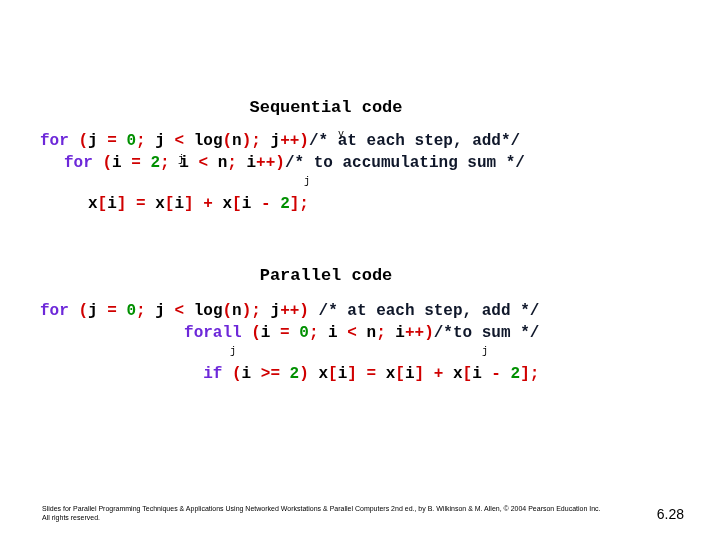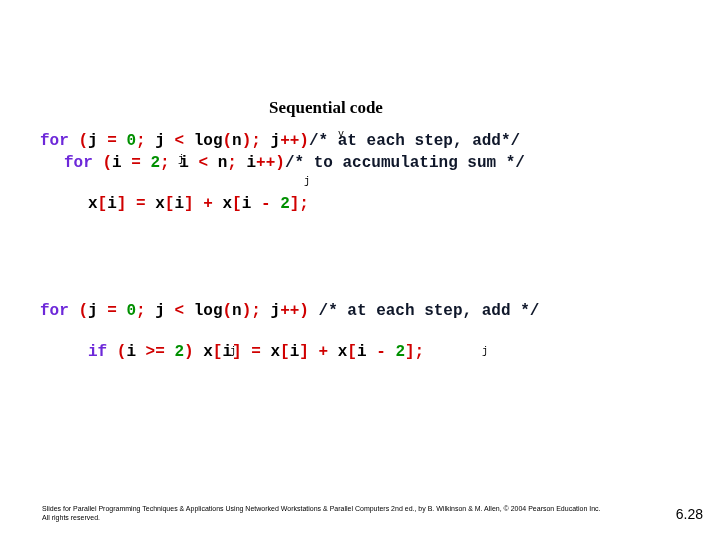--- a/index.html
+++ b/index.html
@@ -15,37 +15,37 @@
   .page {
     position: relative;
     width: 720px;
     height: 540px;
   }
   .heading {
     position: absolute;
     left: 0;
     width: 652px;
     text-align: center;
-    font-family: Liberation Serif, serif;
+    font-family: Liberation Mono, monospace;
     font-weight: bold;
     color: #000;
   }
   #h1 { top: 98px; font-size: 17px; }
   #h2 { top: 266px; font-size: 17px; }
 
   .codeblock {
     position: absolute;
     font-family: "Courier New", Courier, monospace;
     font-weight: bold;
     white-space: nowrap;
     font-size: 16px;
     line-height: 22px;
   }
   #seq { left: 40px; top: 130px; }
-  #par { left: 40px; top: 300px; }
+  #par { left: 40px; top: 300px; text-align: right; }
 
   .kw  { color: #6d28d9; } 
   .op  { color: #d00000; } 
   .num { color: #009000; } 
   .fn  { color: #000; }    
   .cm  { color: #0f172a; font-style: normal; } 
 
   .line { display: block; }
   .ind1 { padding-left: 2.5ch; }
   .ind2 { padding-left: 5ch; margin-top: 19px;  }
@@ -72,21 +72,21 @@
     left: 42px;
     bottom: 18px;
     font-family: Arial, Helvetica, sans-serif;
     font-size: 7px;
     color: #000;
     width: 560px;
     line-height: 9px;
   }
   .pagenum {
     position: absolute;
-    right: 17px;
+    right: 36px;
     bottom: 18px;
     font-family: Arial, Helvetica, sans-serif;
     font-size: 14px;
     color: #000;
     text-align: right;
   }
 </style>
 </head>
 <body>
 
@@ -103,24 +103,28 @@
     </span>
     <span class="line ind2">
       <span class="fn">x</span><span class="op">[</span><span class="fn">i</span><span class="op">]</span><span class="op"> = </span><span class="fn">x</span><span class="op">[</span><span class="fn">i</span><span class="op">]</span><span class="op"> + </span><span class="fn">x</span><span class="op">[</span><span class="fn">i</span><span class="op"> - </span><span class="num">2</span><span class="op">]</span><span class="op">;</span>
     </span>
   </div>
 
   <span id="f-sq-y" class="floaty">y</span>
   <span id="f-sq-j1" class="floaty">j</span>
   <span id="f-sq-j2" class="floaty">j</span>
 
+  <div id="h2" class="heading">Parallel code</div>
 
   <div id="par" class="codeblock">
     <span class="line">
       <span class="kw">for</span><span class="op"> (</span><span class="fn">j</span><span class="op"> = </span><span class="num">0</span><span class="op">; </span><span class="fn">j</span><span class="op"> &lt; </span><span class="fn">log</span><span class="op">(</span><span class="fn">n</span><span class="op">)</span><span class="op">; </span><span class="fn">j</span><span class="op">++</span><span class="op">) </span><span class="cm">/* at each step, add */</span>
+    </span>
+    <span class="line ind1">
+      <span class="kw">forall</span><span class="op"> (</span><span class="fn">i</span><span class="op"> = </span><span class="num">0</span><span class="op">; </span><span class="fn">i</span><span class="op"> &lt; </span><span class="fn">n</span><span class="op">; </span><span class="fn">i</span><span class="op">++</span><span class="op">)</span><span class="cm">/*to sum */</span>
     </span>
     <span class="line ind2">
       <span class="kw">if</span><span class="op"> (</span><span class="fn">i</span><span class="op"> &gt;= </span><span class="num">2</span><span class="op">) </span><span class="fn">x</span><span class="op">[</span><span class="fn">i</span><span class="op">]</span><span class="op"> = </span><span class="fn">x</span><span class="op">[</span><span class="fn">i</span><span class="op">]</span><span class="op"> + </span><span class="fn">x</span><span class="op">[</span><span class="fn">i</span><span class="op"> - </span><span class="num">2</span><span class="op">]</span><span class="op">;</span>
     </span>
   </div>
 
   <span id="f-pa-j1" class="floaty">j</span>
   <span id="f-pa-j2" class="floaty">j</span>
 
   <div class="footer">Slides for Parallel Programming Techniques &amp; Applications Using Networked Workstations &amp; Parallel Computers 2nd ed., by B. Wilkinson &amp; M. Allen, © 2004 Pearson Education Inc. All rights reserved.</div>

